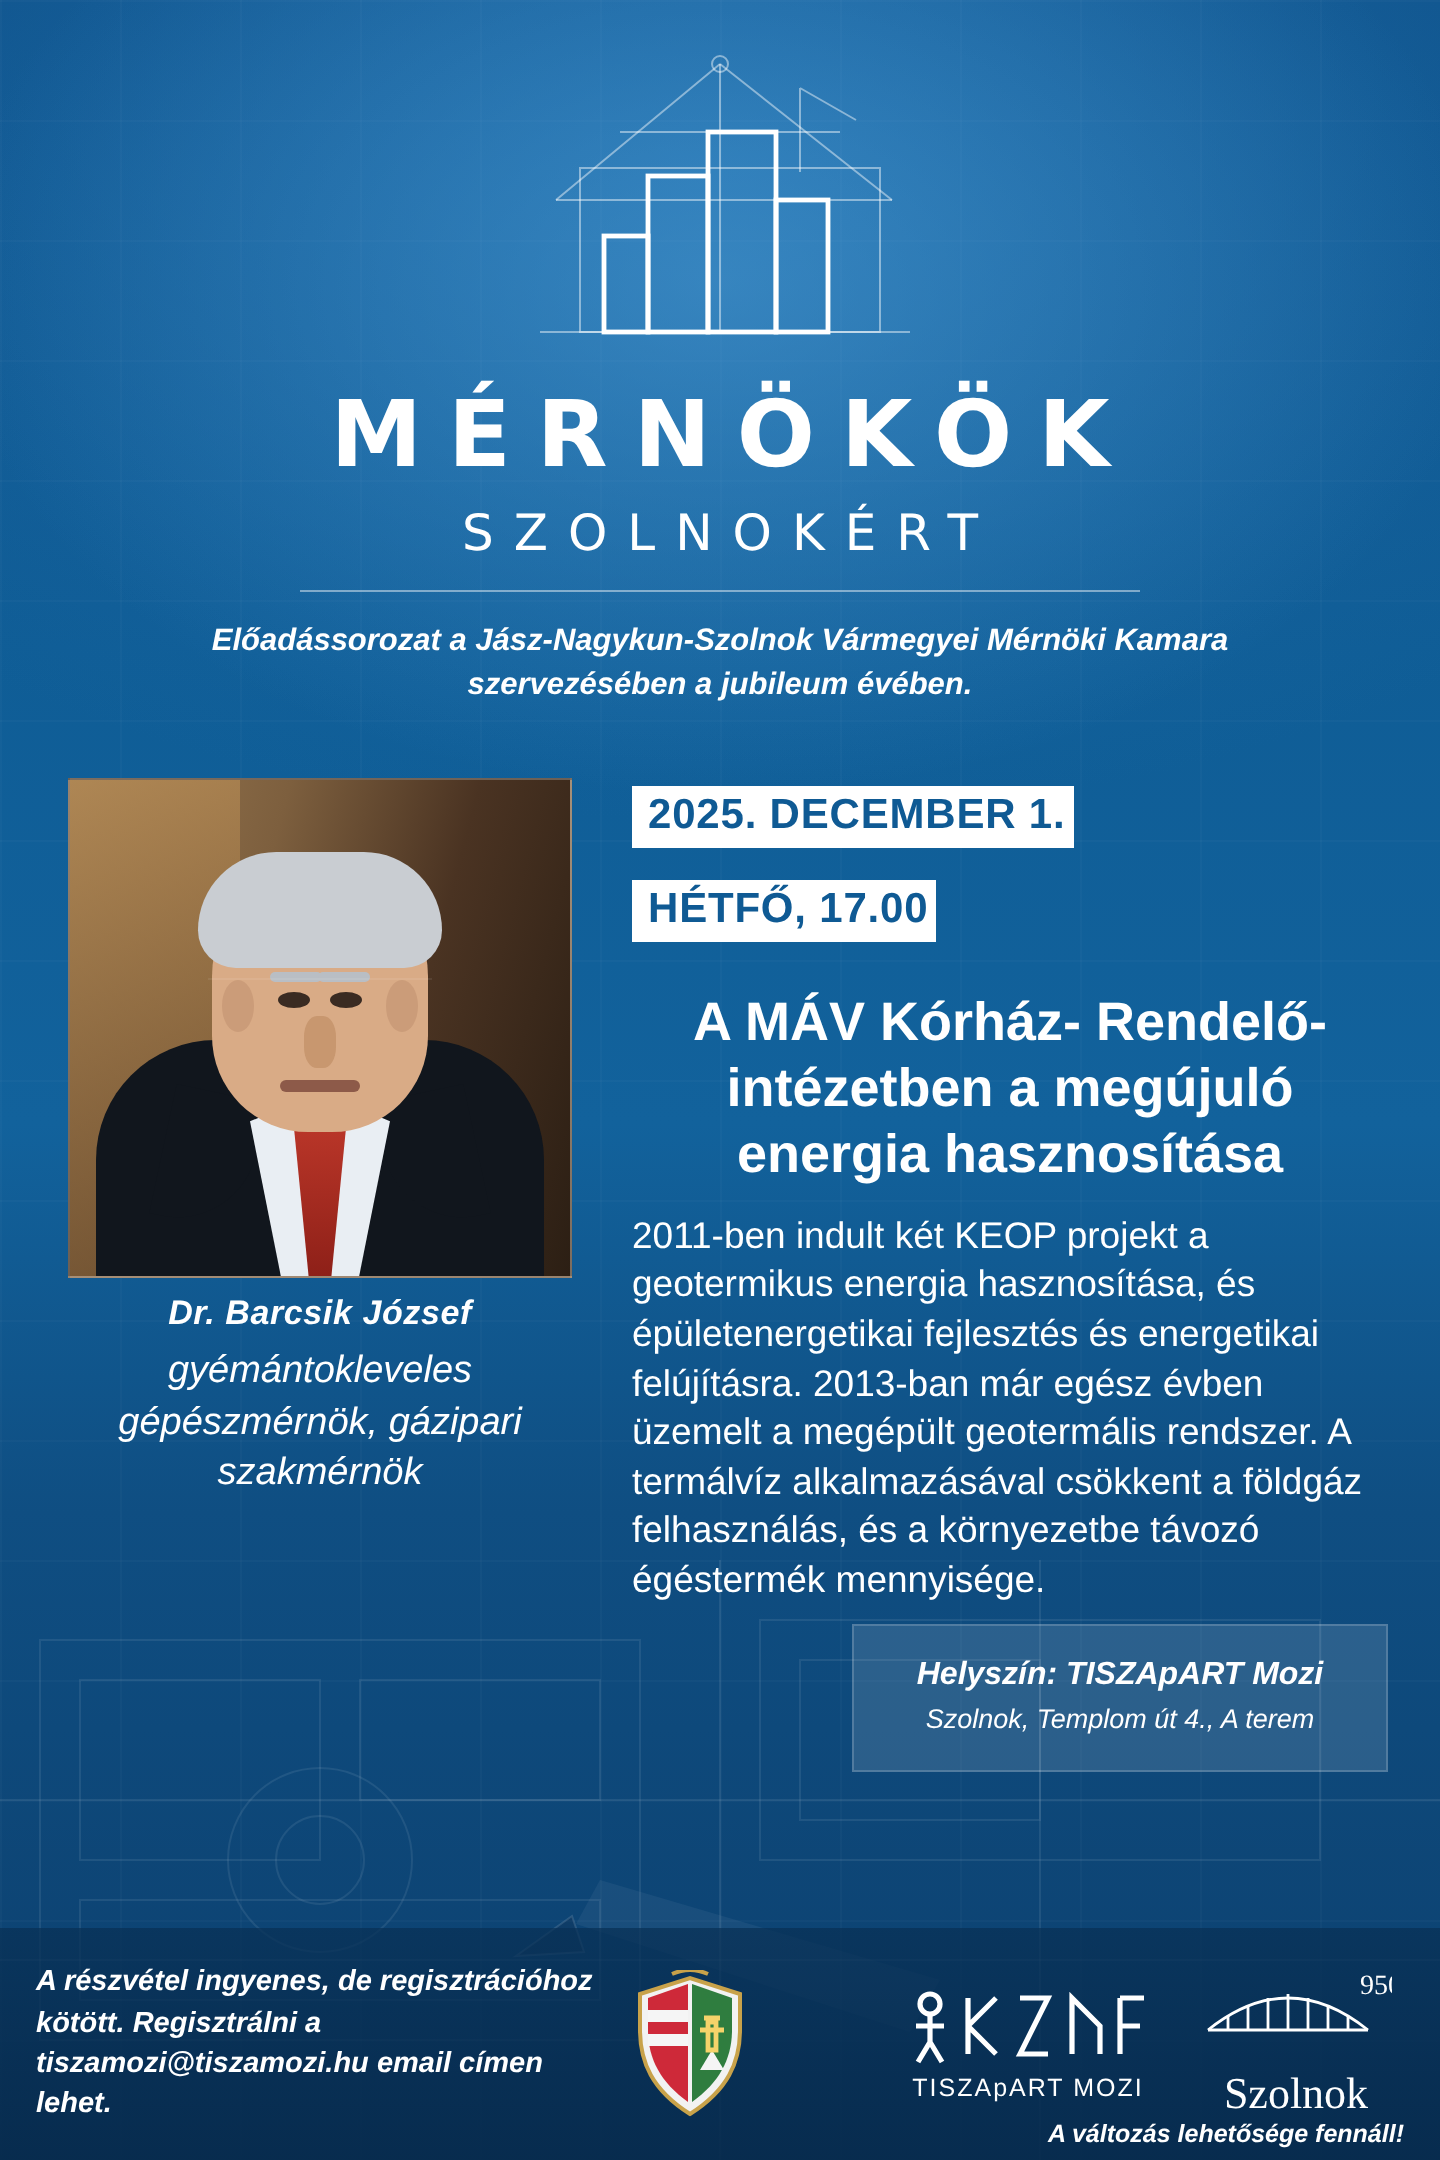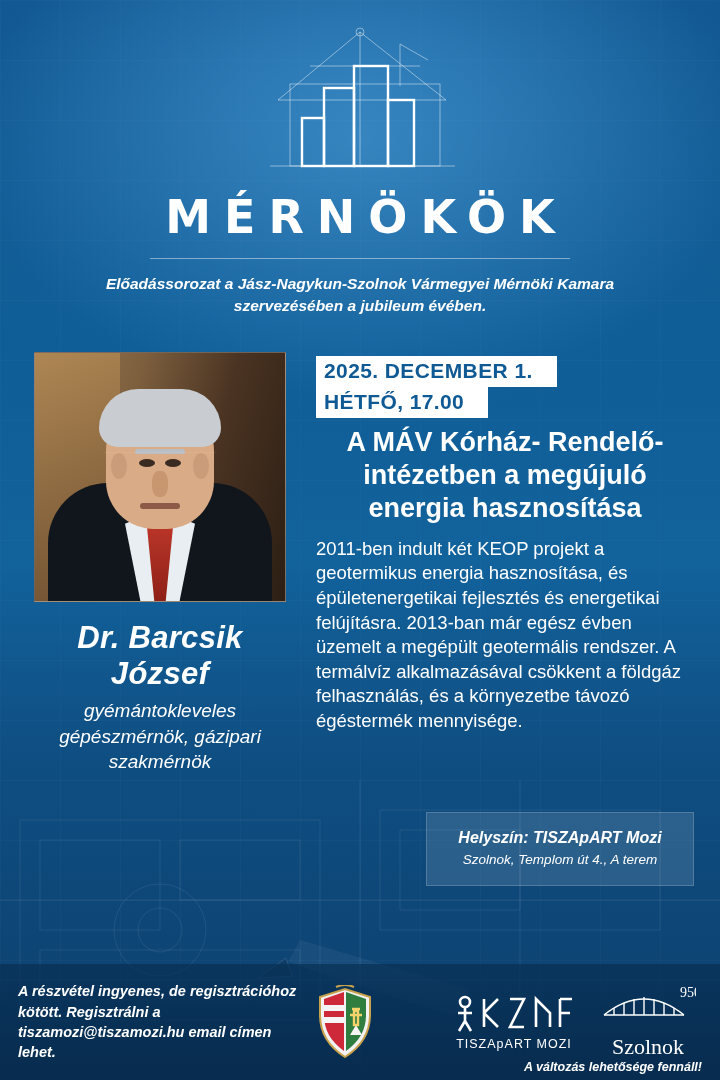--- a/index.html
+++ b/index.html
@@ -109,37 +109,37 @@
       background: #3a2b22; border-radius: 50%; }
   .p-eye-l { left: 104px; } .p-eye-r { right: 104px; }
   .p-nose { position: absolute; left: 50%; top: 118px; transform: translateX(-50%);
       width: 16px; height: 26px; background: #c8976f; border-radius: 40%; }
   .p-mouth { position: absolute; left: 50%; top: 150px; transform: translateX(-50%);
       width: 40px; height: 6px; background: #8d5a49; border-radius: 4px; }
   .p-glass { position: absolute; left: 50%; top: 99px; transform: translateX(-50%);
       width: 112px; height: 24px; border-top: 1px solid rgba(255,255,255,.22); opacity: .35; }
 
   .speaker-name {
-    margin-top: 18px; text-align: center;
-    font-size: 31px; font-style: italic; font-weight: 700;
+    margin-top: 8px; text-align: center;
+    font-size: 17px; font-style: italic; font-weight: 700;
     letter-spacing: .3px;
   }
   .speaker-role {
     margin-top: 6px; text-align: center;
     font-size: 19px; font-style: italic; line-height: 1.35;
   }
 
   
   .right-col { flex: 1 1 auto; padding-top: 16px; }
   .date-line {
     display: inline-block;
     background: #ffffff; color: #0f5a94;
     font-weight: 700; font-size: 21px; letter-spacing: .4px;
-    padding: 3px 24px 4px 8px;
-    margin-bottom: 0;
+    padding: 3px 4px 4px 8px;
+    margin-bottom: 16px;
   }
   .talk-title {
     margin-top: 8px;
     font-size: 27px; font-weight: 700; line-height: 1.22; text-align: center;
   }
   .talk-body {
     margin-top: 12px;
     font-size: 18.5px; line-height: 1.33;
   }
 
@@ -212,20 +212,21 @@
         <path d="M28 74 L196 74"></path>
         <path d="M110 6 L110 140"></path>
         <path d="M60 40 L170 40"></path>
         <circle cx="110" cy="6" r="4"></circle>
         <rect x="40" y="58" width="150" height="82"></rect>
         <path d="M20 140 L205 140"></path>
         <path d="M150 18 L150 60 M150 18 L178 34"></path>
       </g>
     </svg>
     <div class="brand-title">MÉRNÖKÖK</div>
+    <div class="brand-sub">SZOLNOKÉRT</div>
     <div class="brand-rule"></div>
     <div class="intro">Előadássorozat a Jász-Nagykun-Szolnok Vármegyei Mérnöki Kamara szervezésében a jubileum évében.</div>
   </div>
 
   <div class="main">
     <div class="left-col">
       <div class="portrait">
         <div class="p-bg"></div>
         <div class="p-body"></div>
         <div class="p-collar-l"></div>

